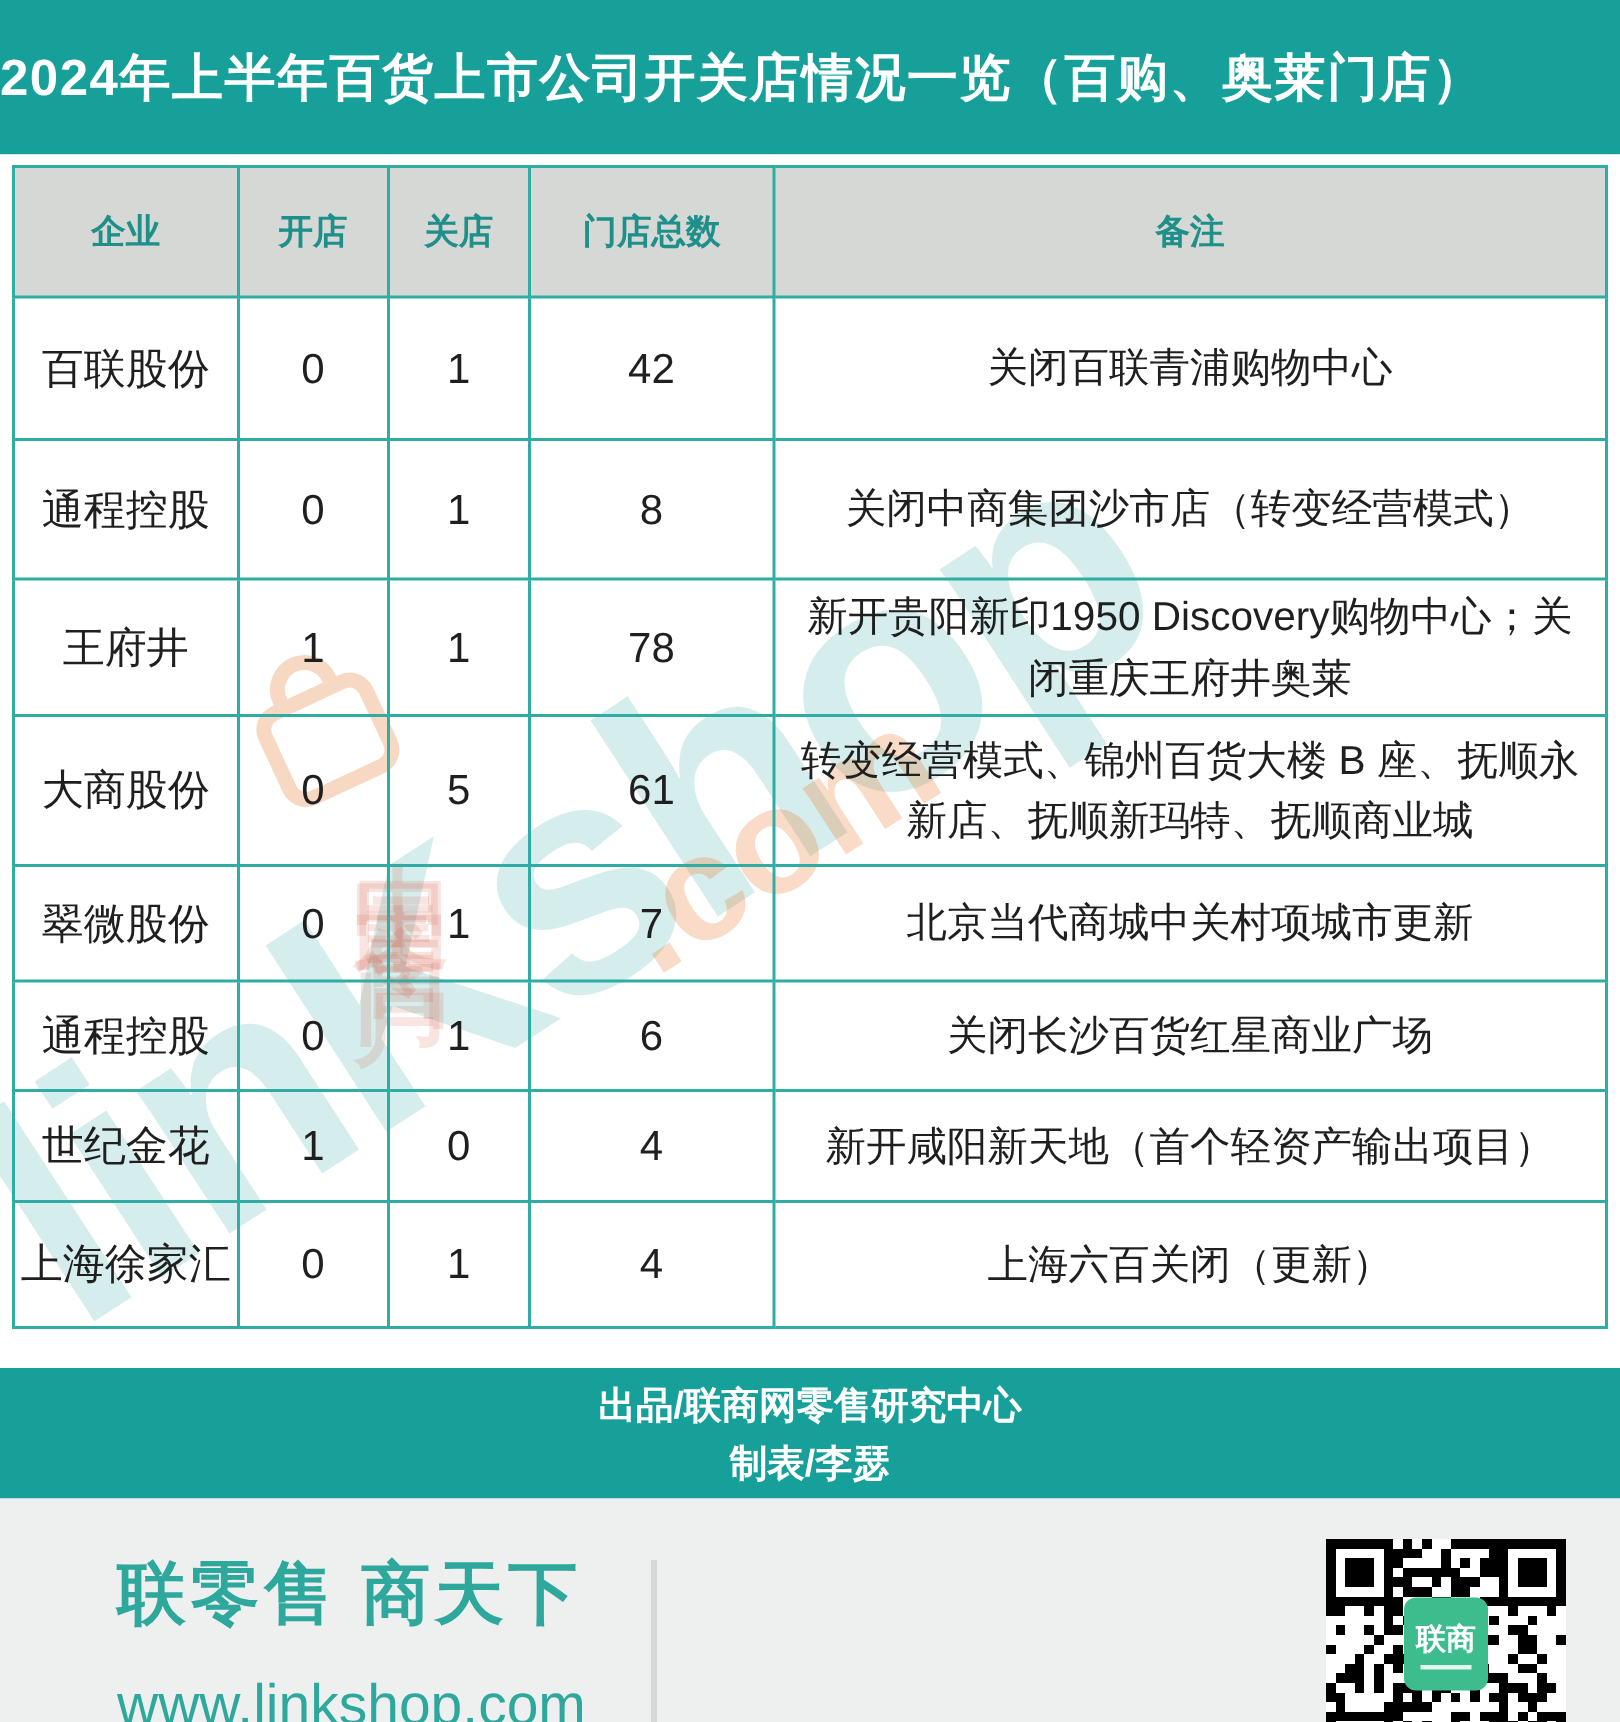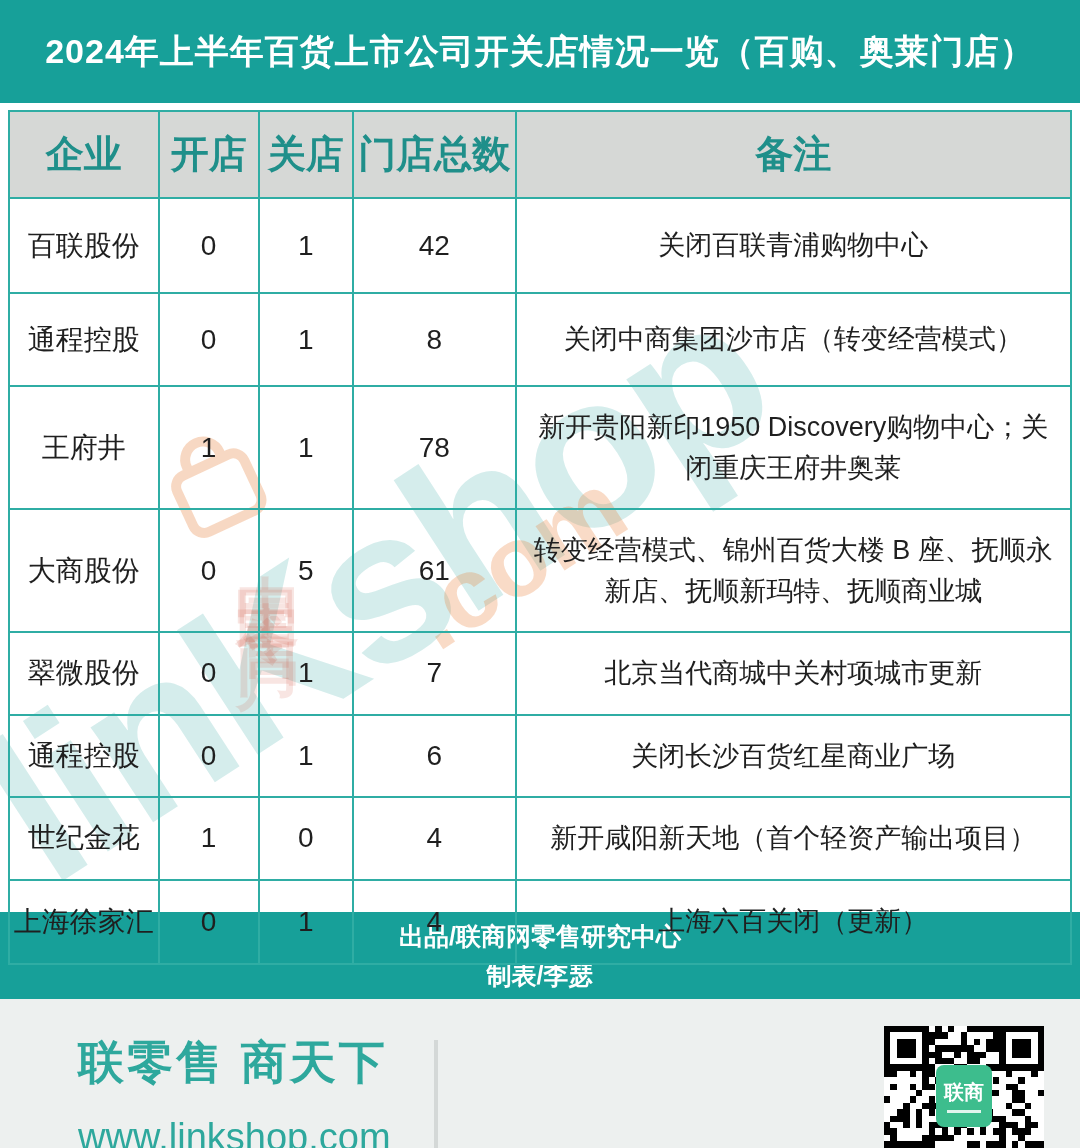--- a/index.html
+++ b/index.html
@@ -14,21 +14,21 @@
   *{box-sizing:border-box;}
   html,body{margin:0;padding:0;}
   body{
     width:1080px;height:1148px;
     font-family:"Liberation Sans","DejaVu Sans",sans-serif;
     background:#ffffff;overflow:hidden;
   }
   
   .banner{
     height:103px;background:var(--teal);
-    display:flex;align-items:center;justify-content:center;
+    display:flex;align-items:center;
   }
   .banner h1{
     margin:0;color:#ffffff;font-size:34px;font-weight:bold;letter-spacing:1px;
   }
   
   .table-wrap{
     position:relative;
     background:#ffffff;
     padding:7px 8px 2px 8px;
     height:765px;
@@ -39,28 +39,28 @@
     position:relative;z-index:2;
   }
   th,td{
     border:2px solid var(--line);
     text-align:center;vertical-align:middle;
     background:transparent;
   }
   th{
     background:var(--header-bg);
     color:var(--header-fg);
-    font-size:38px;font-weight:bold;
+    font-size:23px;font-weight:bold;
     height:87px;
   }
   td{
     color:var(--ink);
     font-size:28px;
   }
-  td.note{font-size:27px;line-height:1.5;padding:20px 14px;}
+  td.note{font-size:27px;line-height:1.5;padding:4px 14px;}
   tbody tr:nth-child(1){height:95px;}
   tbody tr:nth-child(2){height:93px;}
   tbody tr:nth-child(3){height:90px;}
   tbody tr:nth-child(4){height:100px;}
   tbody tr:nth-child(5){height:77px;}
   tbody tr:nth-child(6){height:73px;}
   tbody tr:nth-child(7){height:74px;}
   tbody tr:nth-child(8){height:84px;}
   
   .wm{position:absolute;z-index:1;pointer-events:none;white-space:nowrap;}

